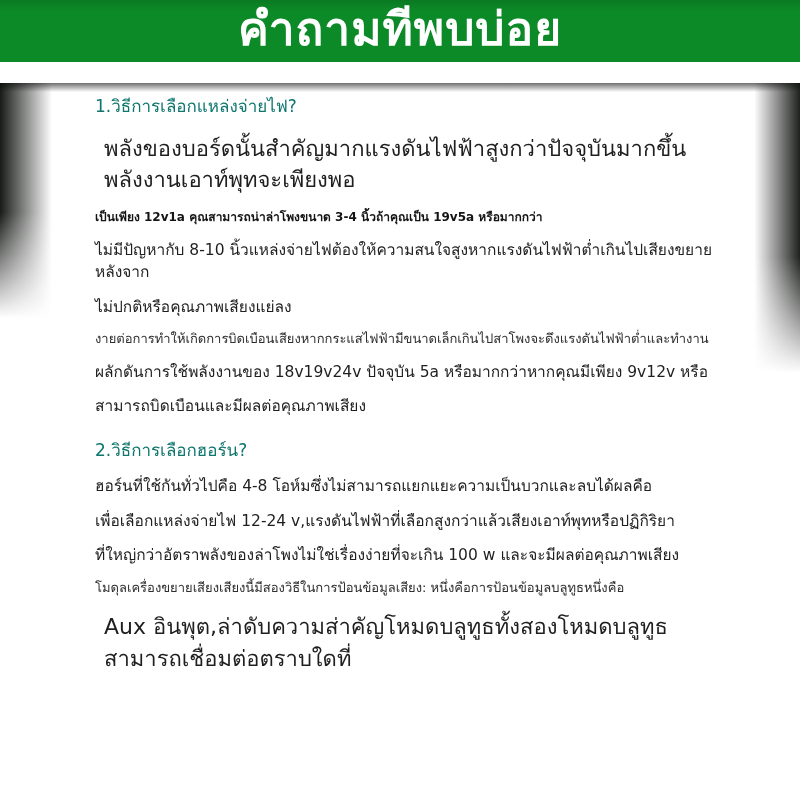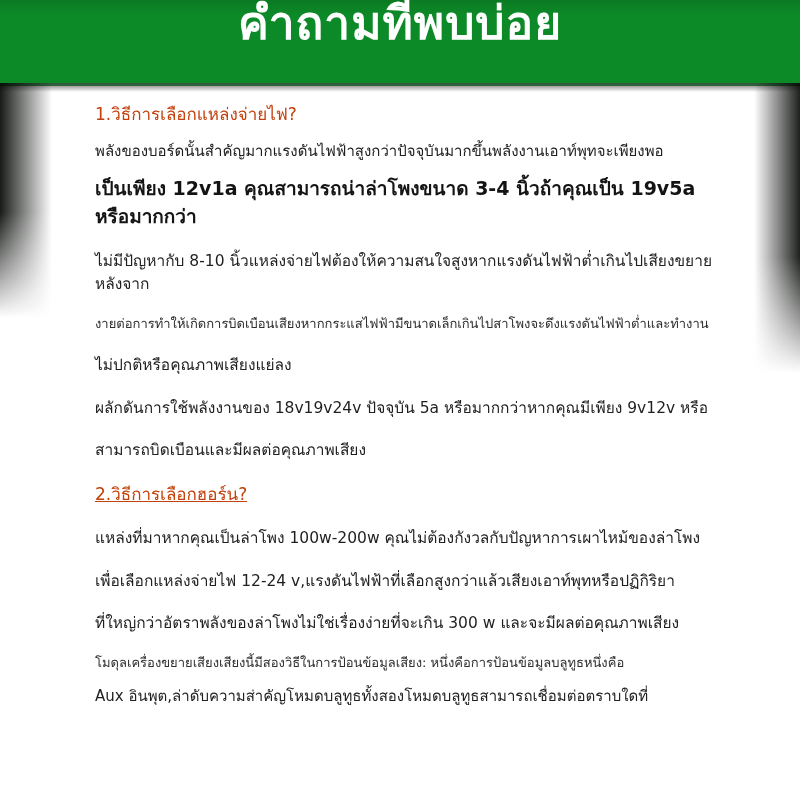--- a/index.html
+++ b/index.html
@@ -1,23 +1,23 @@
 <!DOCTYPE html>
 <html><head>
 <meta charset="utf-8">
 <style>
   html,body{margin:0;padding:0;}
   body{
     width:800px;height:800px;background:#ffffff;position:relative;overflow:hidden;
     font-family:"DejaVu Sans","Liberation Sans",sans-serif;
   }
   .header{
-    position:absolute;top:0;left:0;width:800px;height:86px;
+    position:absolute;top:0;left:0;width:800px;height:62px;
     background:linear-gradient(to bottom,#0a7a22 0%,#0d8a28 18%,#0d8a28 100%);
-    display:flex;justify-content:center;
+    display:flex;align-items:center;justify-content:center;
   }
   .header-title{
     color:#ffffff;font-size:46px;font-weight:700;letter-spacing:1px;line-height:1;
     padding-bottom:4px;
   }
   .header-shadow{
     position:absolute;top:83px;left:0;width:800px;height:9px;
     background:linear-gradient(to bottom,rgba(70,70,70,.78),rgba(255,255,255,0));
   }
   .vignette{position:absolute;top:83px;pointer-events:none;}
@@ -30,53 +30,53 @@
   .vignette.right{
     right:0;width:46px;height:290px;
     background:linear-gradient(to left,rgba(6,9,6,.9),rgba(6,9,6,0));
     -webkit-mask-image:linear-gradient(to bottom,#000 60%,transparent 100%);
     mask-image:linear-gradient(to bottom,#000 60%,transparent 100%);
   }
   .content{
     position:absolute;top:90px;left:95px;width:620px;color:#1f1f1f;
   }
   .q-heading{
-    font-size:17px;color:#c2410c;margin:12px 0 4px 0;line-height:1.5;
+    font-size:17px;color:#0f766e;margin:4px 0 4px 0;line-height:1.5;
   }
-  .faq-section + .faq-section .q-heading{margin-top:20px;text-decoration:underline;}
+  .faq-section + .faq-section .q-heading{margin-top:20px;}
   .line{line-height:1.45;}
-  .line.regular-lg{font-size:15px;margin:13px 0;}
-  .line.regular{font-size:15.5px;margin:20px 0;}
-  .line.bold{font-size:19px;font-weight:700;color:#141414;margin:12px 0;}
+  .line.regular-lg{font-size:22px;margin:13px 9px;}
+  .line.regular{font-size:15.5px;margin:12px 0;}
+  .line.bold{font-size:12px;font-weight:700;color:#141414;margin:12px 0;}
   .line.small{font-size:13px;margin:11px 0;color:#2e2e2e;}
 </style>
 </head>
 <body>
 
 <div class="header">
   <div class="header-title">คำถามทีพบบ่อย</div>
 </div>
 <div class="header-shadow"></div>
 <div class="vignette left"></div>
 <div class="vignette right"></div>
 
 <div class="content" id="faq-content">
     <div class="faq-section">
       <div class="q-heading">1.วิธีการเลือกแหล่งจ่ายไฟ?</div>
       <div class="line regular-lg">พลังของบอร์ดนั้นสำคัญมากแรงดันไฟฟ้าสูงกว่าปัจจุบันมากขึ้นพลังงานเอาท์พุทจะเพียงพอ</div>
       <div class="line bold">เป็นเพียง 12v1a คุณสามารถน่าล่าโพงขนาด 3-4 นิ้วถ้าคุณเป็น 19v5a หรือมากกว่า</div>
       <div class="line regular">ไม่มีปัญหากับ 8-10 นิ้วแหล่งจ่ายไฟต้องให้ความสนใจสูงหากแรงดันไฟฟ้าต่ำเกินไปเสียงขยายหลังจาก</div>
+      <div class="line regular">ไม่ปกติหรือคุณภาพเสียงแย่ลง</div>
       <div class="line small">งายต่อการทำให้เกิดการบิดเบือนเสียงหากกระแสไฟฟ้ามีขนาดเล็กเกินไปสาโพงจะดึงแรงดันไฟฟ้าต่ำและทำงาน</div>
-      <div class="line regular">ไม่ปกติหรือคุณภาพเสียงแย่ลง</div>
       <div class="line regular">ผลักดันการใช้พลังงานของ 18v19v24v ปัจจุบัน 5a หรือมากกว่าหากคุณมีเพียง 9v12v หรือ</div>
       <div class="line regular">สามารถบิดเบือนและมีผลต่อคุณภาพเสียง</div>
     </div>
     <div class="faq-section">
       <div class="q-heading">2.วิธีการเลือกฮอร์น?</div>
-      <div class="line regular">แหล่งที่มาหากคุณเป็นล่าโพง 100w-200w คุณไม่ต้องกังวลกับปัญหาการเผาไหม้ของล่าโพง</div>
+      <div class="line regular">ฮอร์นที่ใช้กันทั่วไปคือ 4-8 โอห์มซึ่งไม่สามารถแยกแยะความเป็นบวกและลบได้ผลคือ</div>
       <div class="line regular">เพื่อเลือกแหล่งจ่ายไฟ 12-24 v,แรงดันไฟฟ้าที่เลือกสูงกว่าแล้วเสียงเอาท์พุทหรือปฏิกิริยา</div>
-      <div class="line regular">ที่ใหญ่กว่าอัตราพลังของล่าโพงไม่ใช่เรื่องง่ายที่จะเกิน 300 w และจะมีผลต่อคุณภาพเสียง</div>
+      <div class="line regular">ที่ใหญ่กว่าอัตราพลังของล่าโพงไม่ใช่เรื่องง่ายที่จะเกิน 100 w และจะมีผลต่อคุณภาพเสียง</div>
     </div>
     <div class="faq-section">
       <div class="line small">โมดุลเครื่องขยายเสียงเสียงนี้มีสองวิธีในการป้อนข้อมูลเสียง: หนึ่งคือการป้อนข้อมูลบลูทูธหนึ่งคือ</div>
       <div class="line regular-lg">Aux อินพุต,ล่าดับความส่าคัญโหมดบลูทูธทั้งสองโหมดบลูทูธสามารถเชื่อมต่อตราบใดที่</div>
     </div>
   </div>
 
 </body></html>

